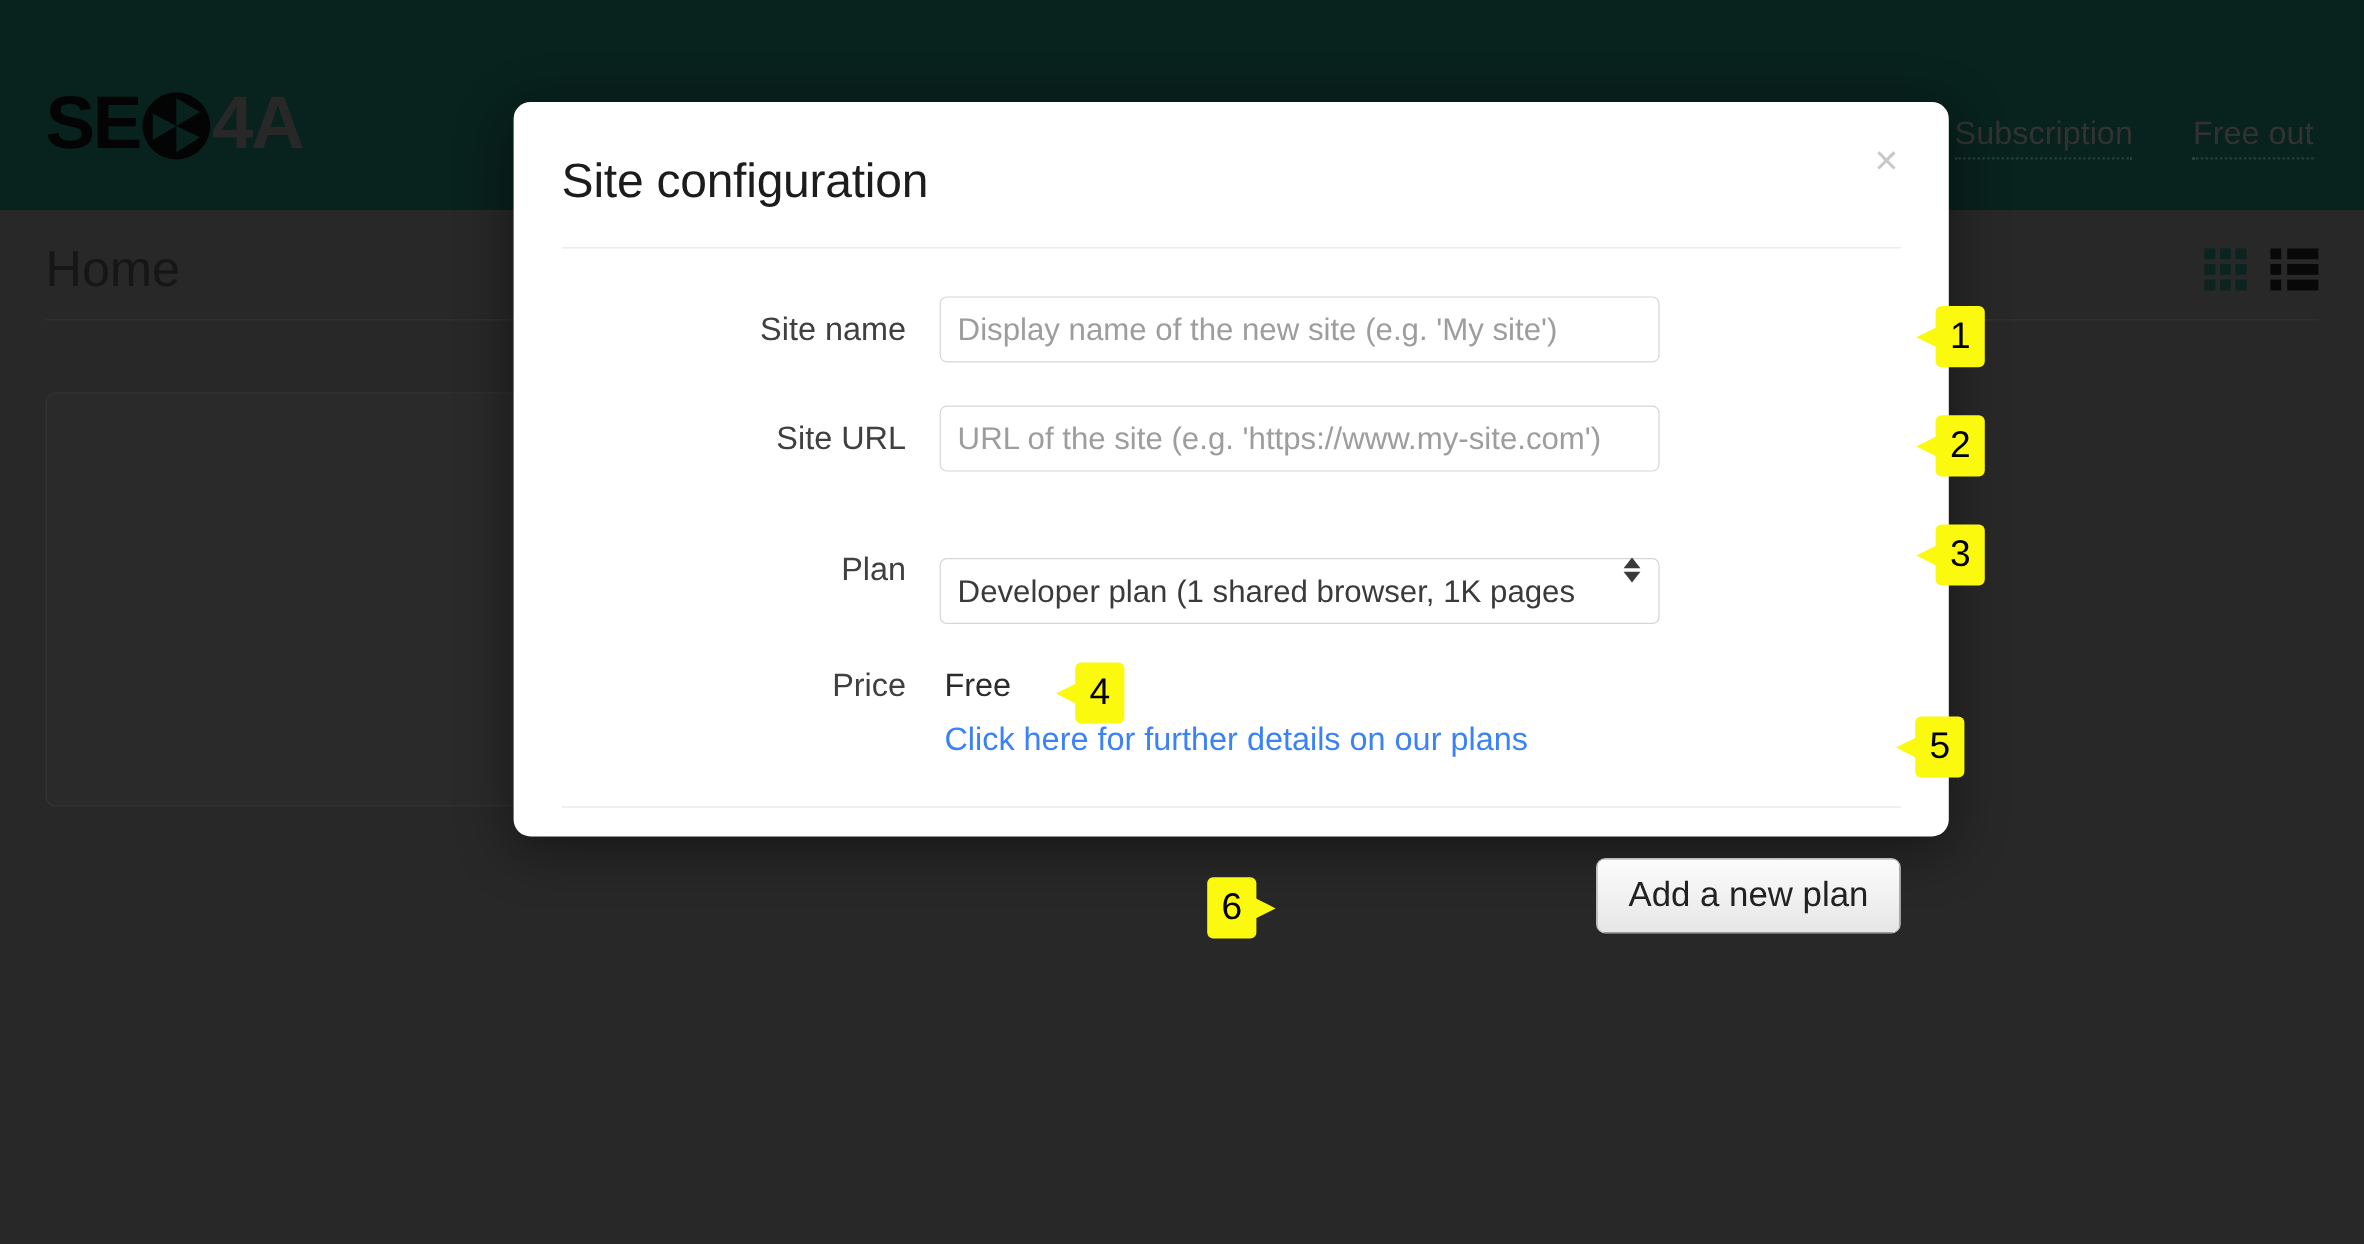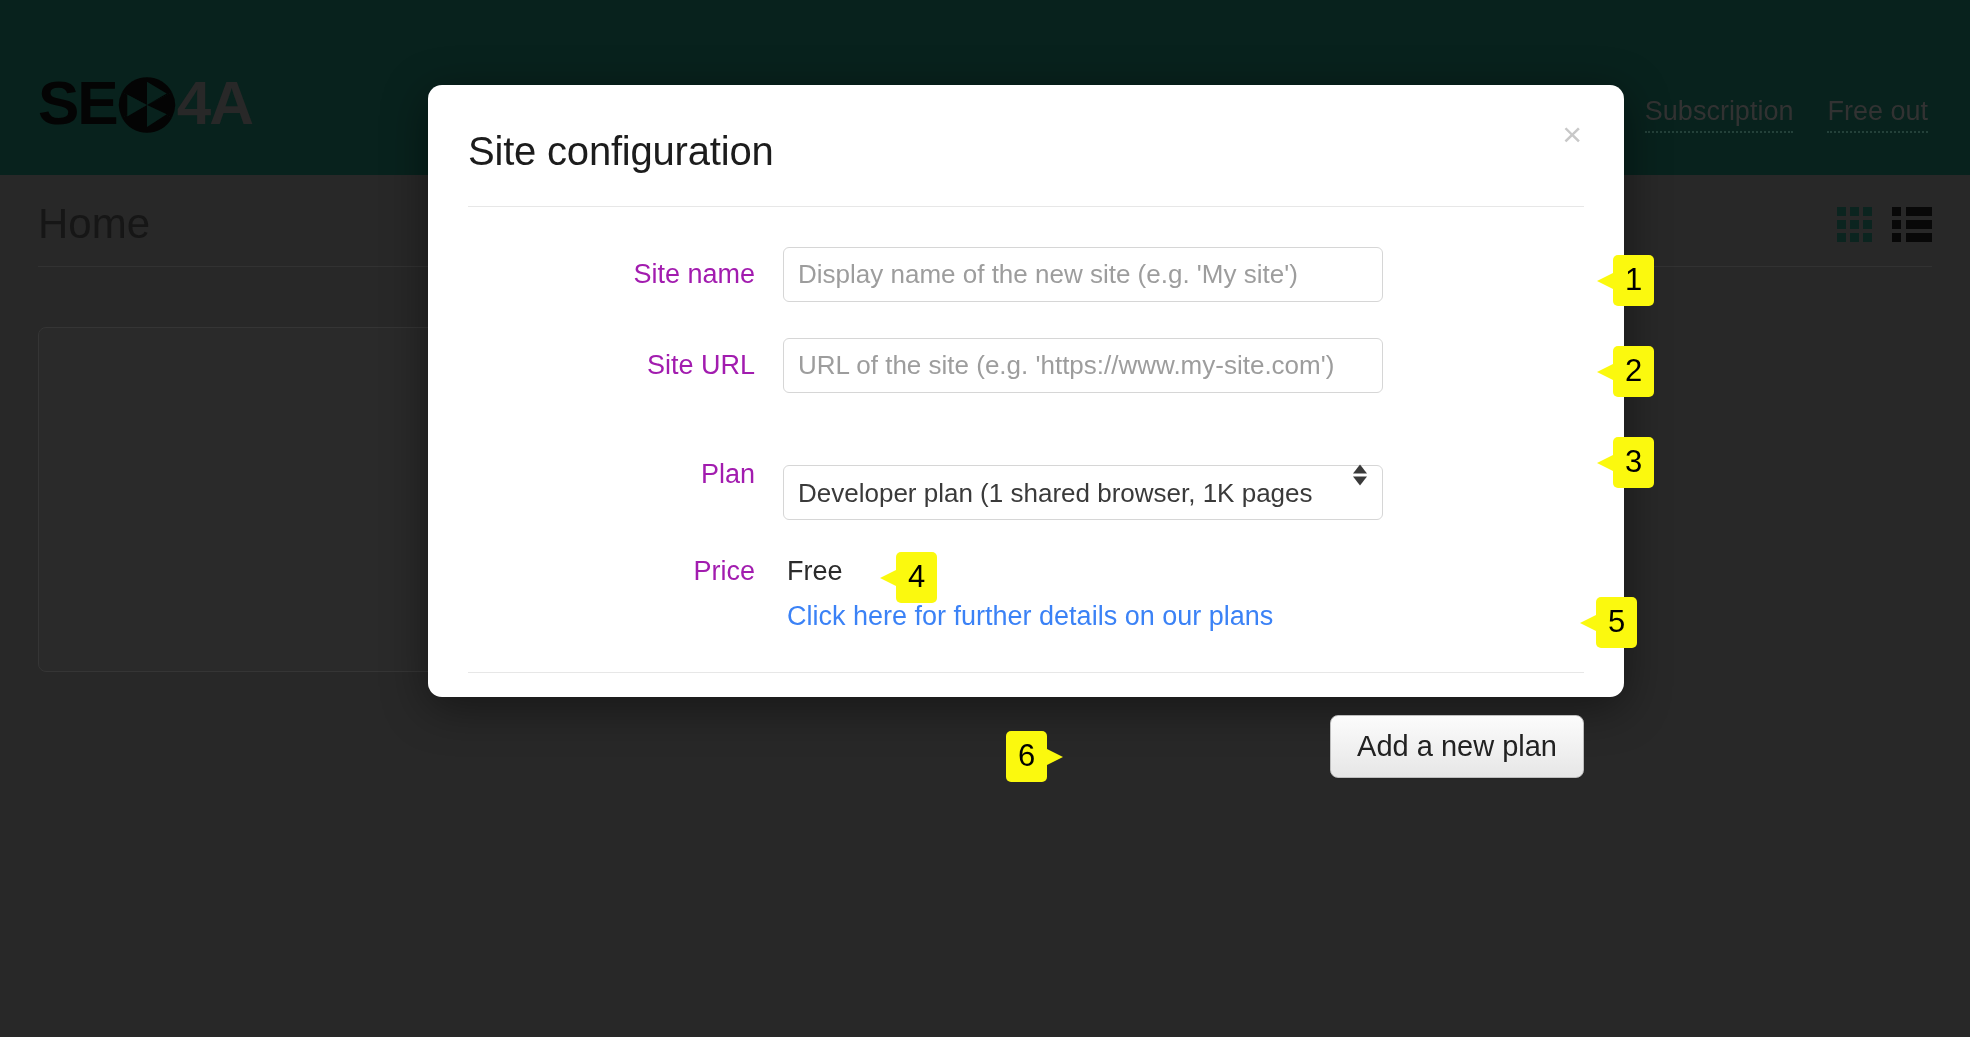--- a/index.html
+++ b/index.html
@@ -61,21 +61,21 @@
     margin: 0 1px;
     position: relative;
     top: 2px;
   }
 
   .top-nav {
     position: absolute;
     right: 42px;
     top: 96px;
     display: flex;
-    gap: 34px;
+    gap: 50px;
     align-items: baseline;
   }
   .top-nav a {
     font-size: 27px;
     color: #3a3a3a;
     text-decoration: none;
     border-bottom: 2px dotted #2a4a43;
     padding-bottom: 4px;
     white-space: nowrap;
   }
@@ -194,21 +194,21 @@
     display: flex;
     align-items: center;
     margin-bottom: 36px;
     position: relative;
   }
   .form-label {
     width: 355px;
     text-align: right;
     padding-right: 28px;
     font-size: 27px;
-    color: #a21caf;
+    color: #404040;
   }
 
   .form-control {
     width: 600px;
     height: 55px;
     border: 1px solid #d6d6d6;
     border-radius: 6px;
     background: #fff;
     font-size: 26px;
     color: #3a3a3a;

